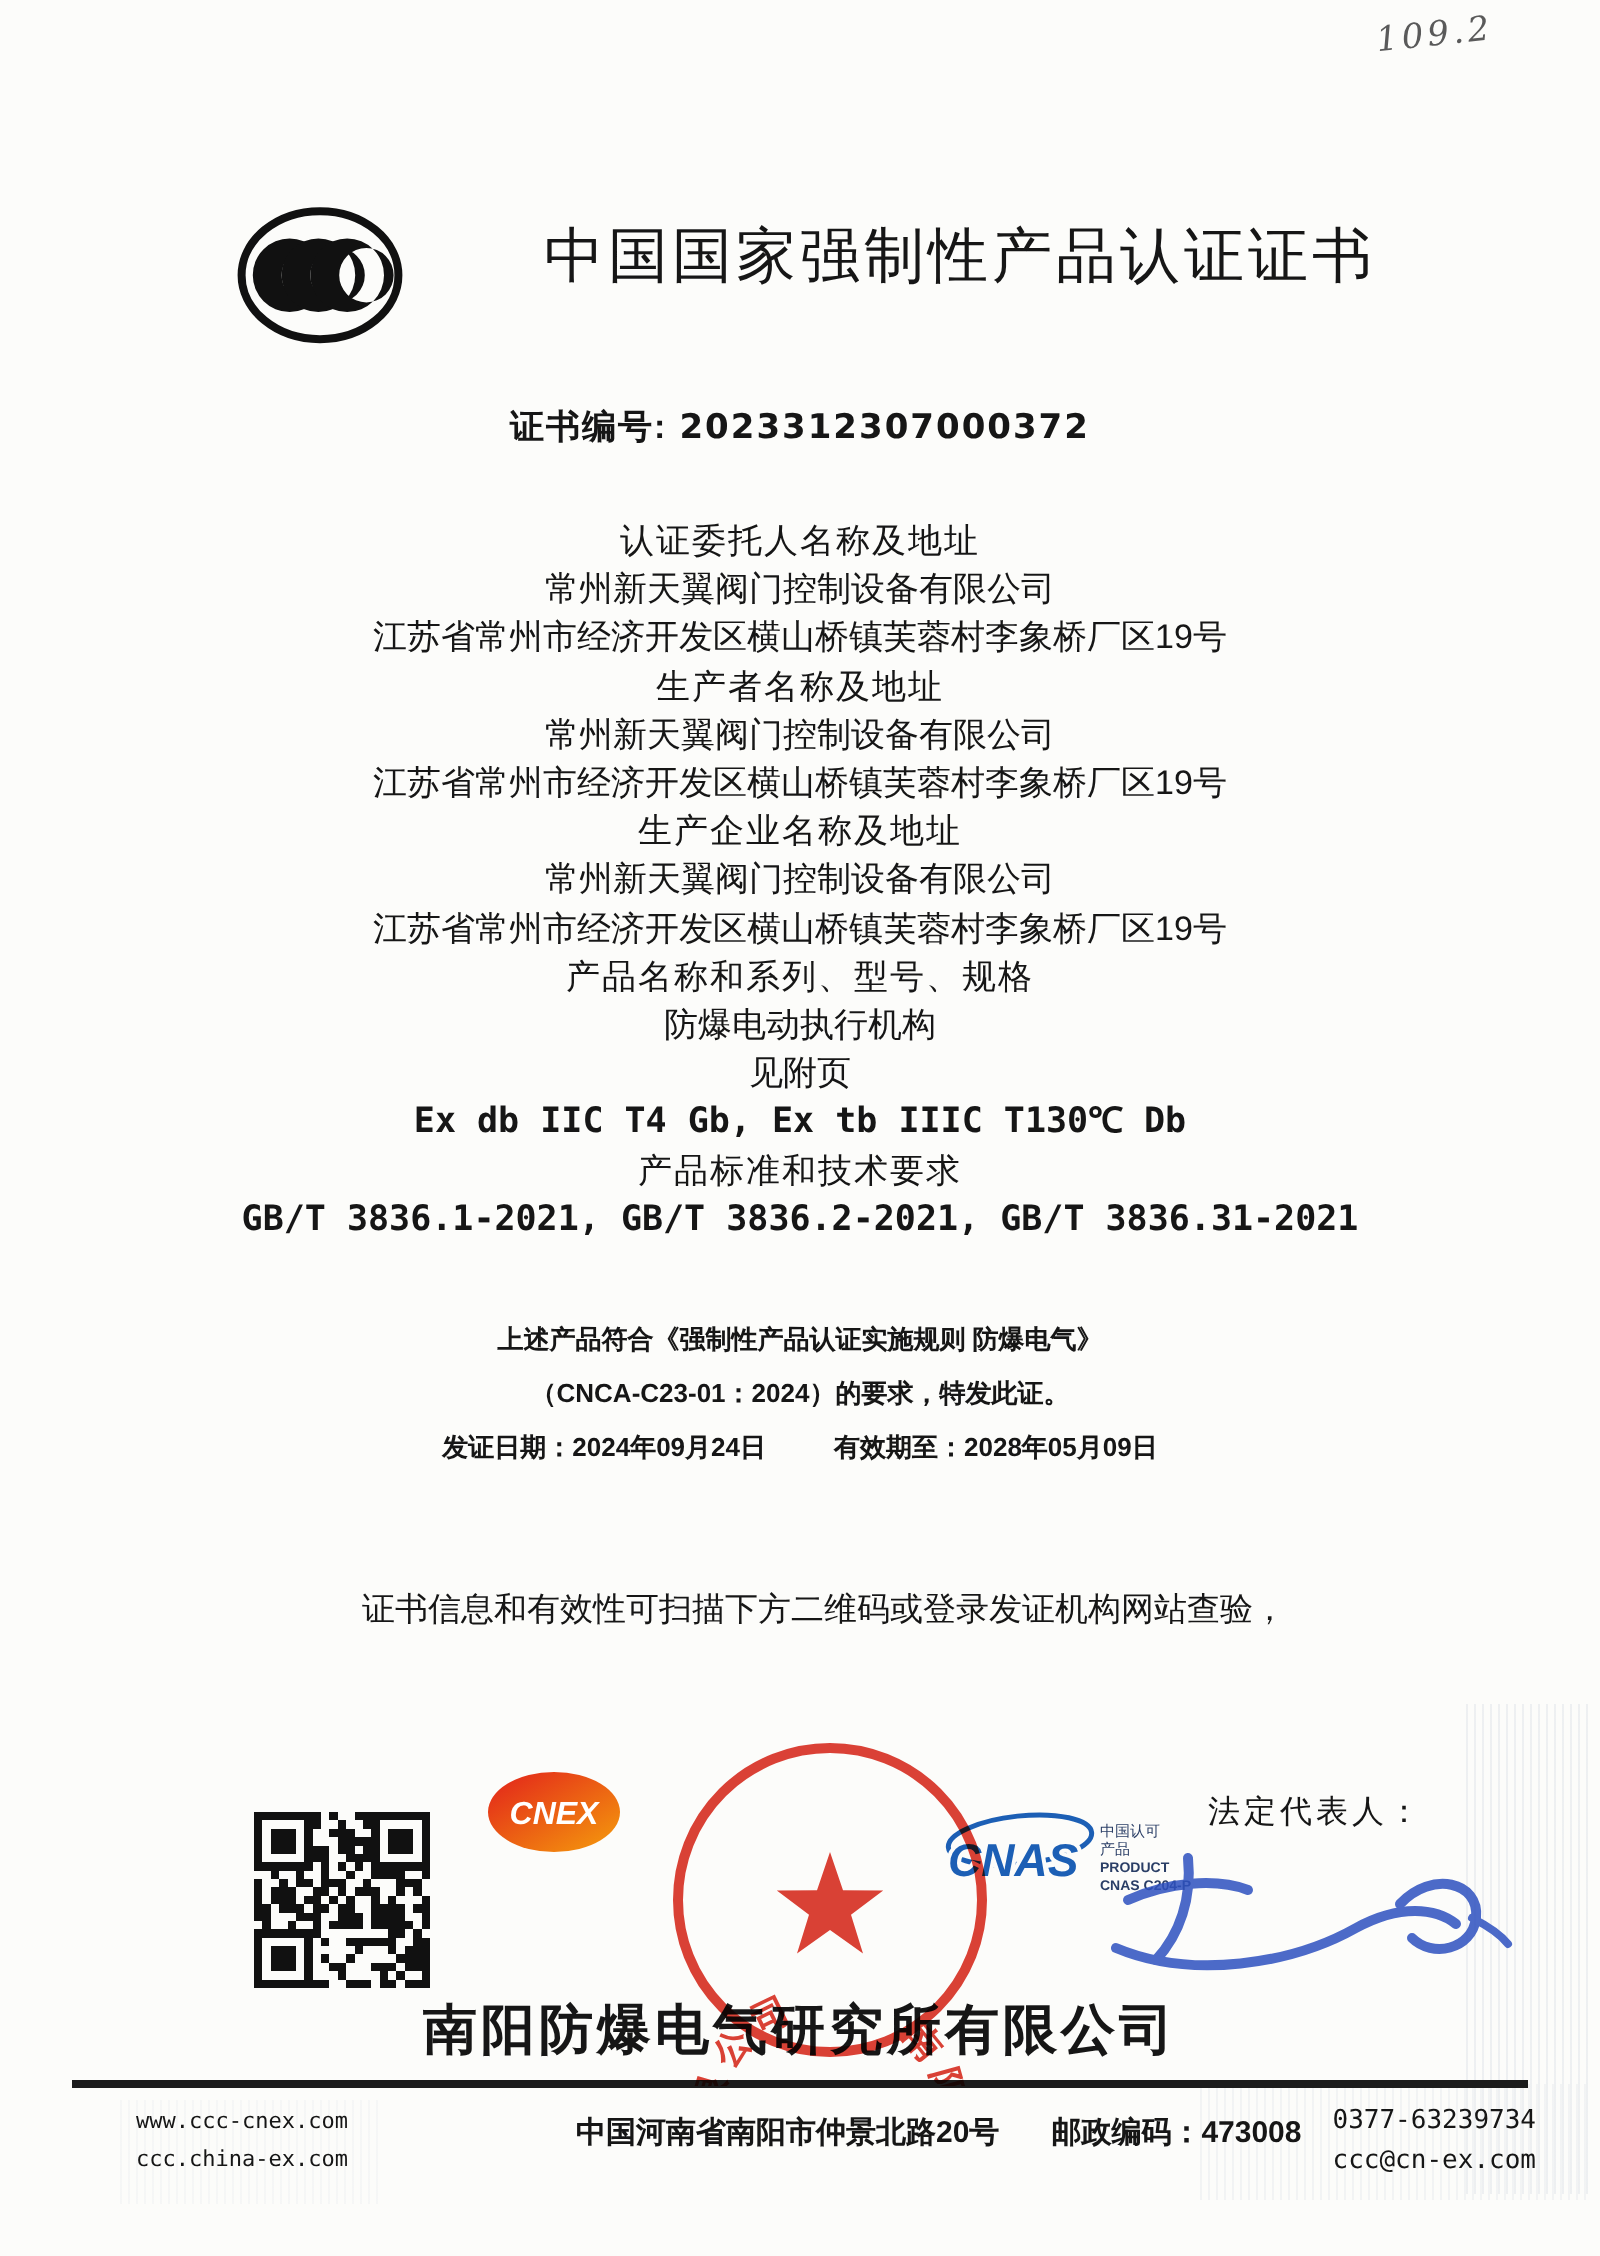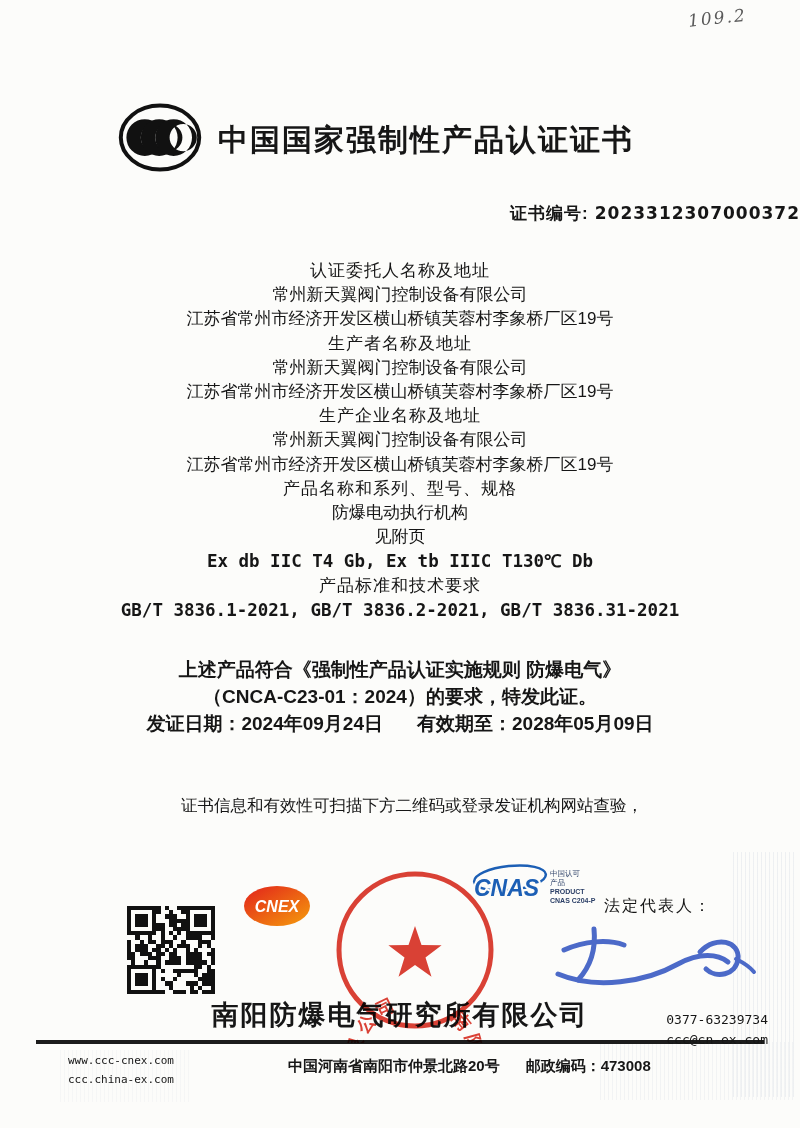--- a/index.html
+++ b/index.html
@@ -12,52 +12,52 @@
   .abs{position:absolute;}
   
   #hand-note{
     left:688px;top:6px;width:90px;
     font-family:"DejaVu Serif",serif;font-style:italic;
     font-size:17px;color:#5a5a5a;transform:rotate(-6deg);letter-spacing:2px;
   }
   
   #ccc-logo{left:116px;top:98px;}
   #cert-title{
-    left:218px;top:120px;width:470px;text-align:left;
-    font-size:30px;font-weight:bold;letter-spacing:2px;
+    left:218px;top:108px;width:470px;text-align:right;
+    font-size:30px;font-weight:normal;letter-spacing:2px;
   }
   
-  #cert-no{left:0;top:202px;width:800px;text-align:right;font-size:17px;font-weight:bold;letter-spacing:1px;}
+  #cert-no{left:0;top:202px;width:800px;text-align:center;font-size:17px;font-weight:bold;letter-spacing:1px;}
   #cert-no .num{font-family:"DejaVu Sans","Liberation Sans",sans-serif;margin-left:6px;}
   
   #body-lines{left:0;top:259px;width:800px;text-align:center;font-size:17px;line-height:24.2px;}
   .bline{white-space:nowrap;}
   .bline.bold{font-weight:normal;letter-spacing:1px;}
   .bline.mono{font-family:"DejaVu Sans Mono","Liberation Mono",monospace;font-size:17.5px;font-weight:bold;}
   
-  #statement{left:0;top:656px;width:800px;text-align:center;font-size:19px;font-weight:bold;line-height:27px;}
+  #statement{left:0;top:656px;width:800px;text-align:center;font-size:13px;font-weight:bold;line-height:27px;}
   #statement .gap{display:inline-block;width:34px;}
   
   #scan-info{left:12px;top:792px;width:800px;text-align:center;font-size:16.5px;line-height:26px;}
   
   #qr-code{left:127px;top:906px;width:88px;height:88px;}
   #qr-code svg{display:block;width:88px;height:88px;}
   #cnex-logo{left:243px;top:885px;}
   #stamp{left:322px;top:857px;width:186px;height:186px;z-index:6;mix-blend-mode:multiply;}
-  #cnas-logo{left:472px;top:864px;text-align:center;}
+  #cnas-logo{left:472px;top:906px;text-align:center;}
   #legal-rep{left:604px;top:896px;font-size:16px;letter-spacing:2px;}
   #signature{left:548px;top:914px;z-index:4;}
   
   #issuer-name{left:0;top:997px;width:800px;text-align:center;font-size:27px;font-weight:600;letter-spacing:2px;z-index:3;}
   #rule{left:36px;top:1040px;width:728px;height:0;border-top:4px solid #1c1c1c;}
   
   #footer-left{left:68px;top:1051px;width:190px;font-family:"DejaVu Sans Mono","Liberation Mono",monospace;font-size:11px;line-height:19px;}
   #footer-center{left:250px;top:1057px;width:370px;font-size:15px;font-weight:600;white-space:nowrap;margin-left:38px;}
   #footer-center .gap{display:inline-block;width:26px;}
-  #footer-right{left:608px;top:1010px;width:160px;text-align:right;font-family:"DejaVu Sans Mono","Liberation Mono",monospace;font-size:13px;line-height:20px;}
+  #footer-right{left:608px;top:1051px;width:160px;text-align:right;font-family:"DejaVu Sans Mono","Liberation Mono",monospace;font-size:13px;line-height:20px;}
   
   .streak{position:absolute;background:repeating-linear-gradient(90deg,rgba(110,130,165,0.10) 0 1px,transparent 1px 4px);pointer-events:none;}
 </style>
 </head>
 <body>
 
 <div id="page">
 
   <div class="streak" style="left:733px;top:852px;width:62px;height:245px;"></div>
   <div class="streak" style="left:600px;top:1042px;width:195px;height:58px;opacity:.7;"></div>

